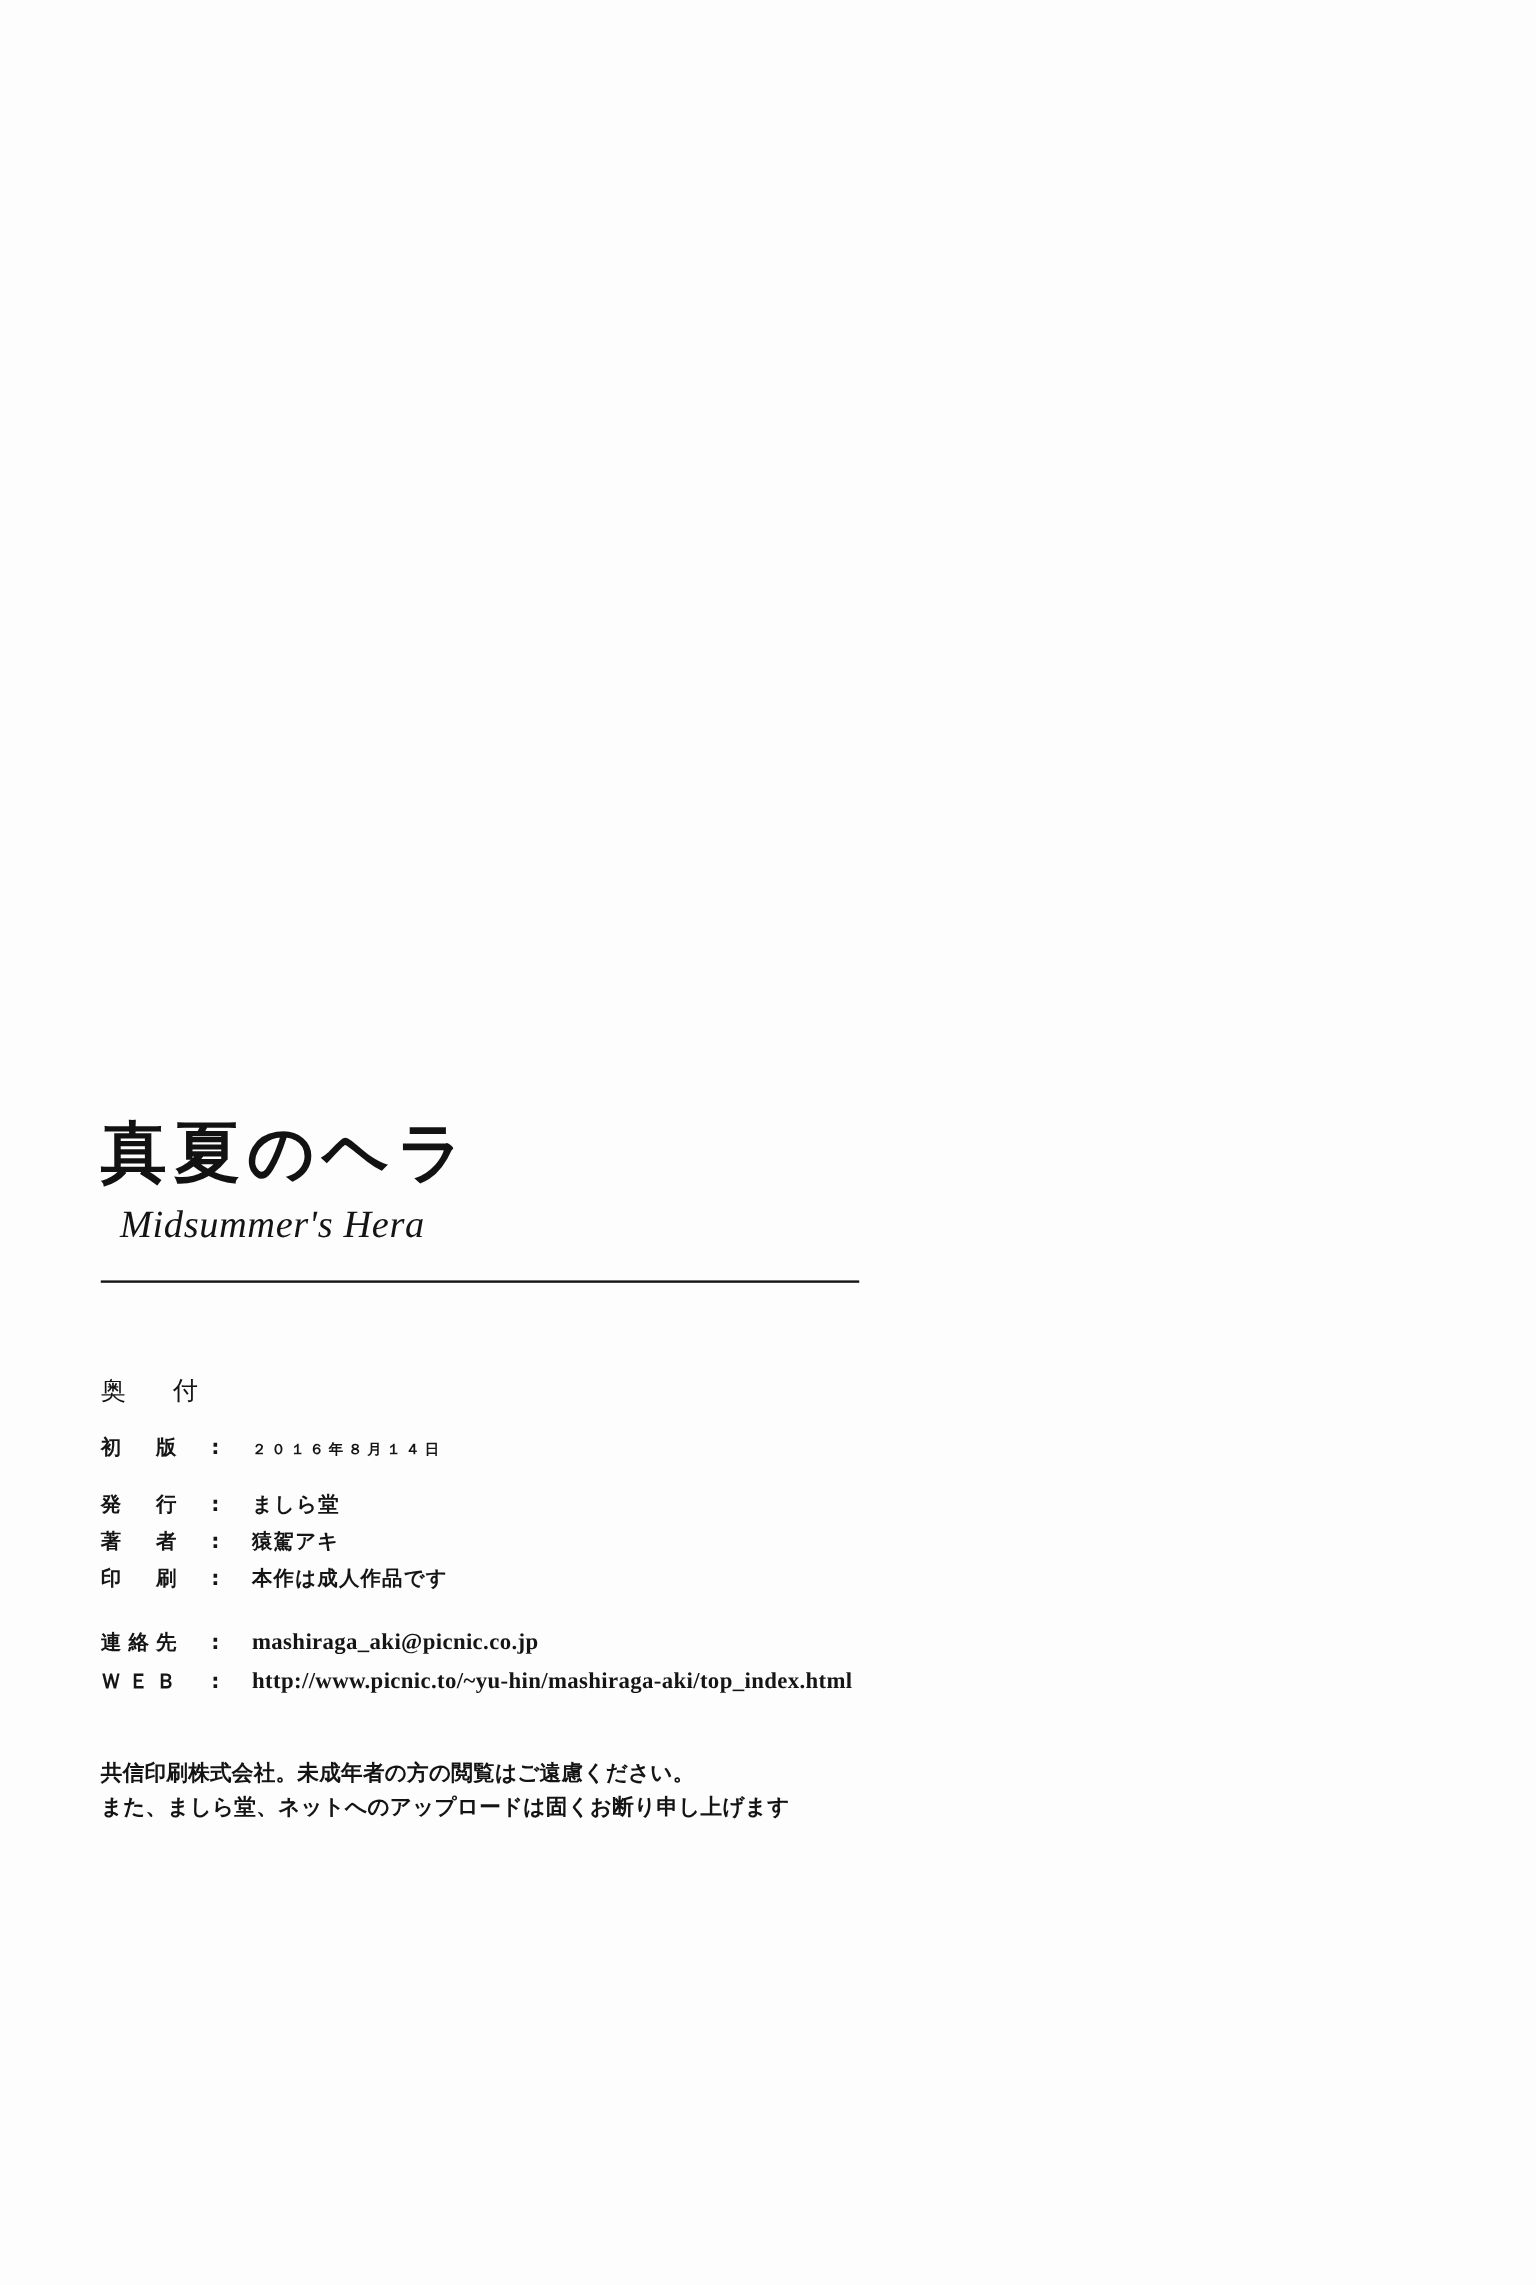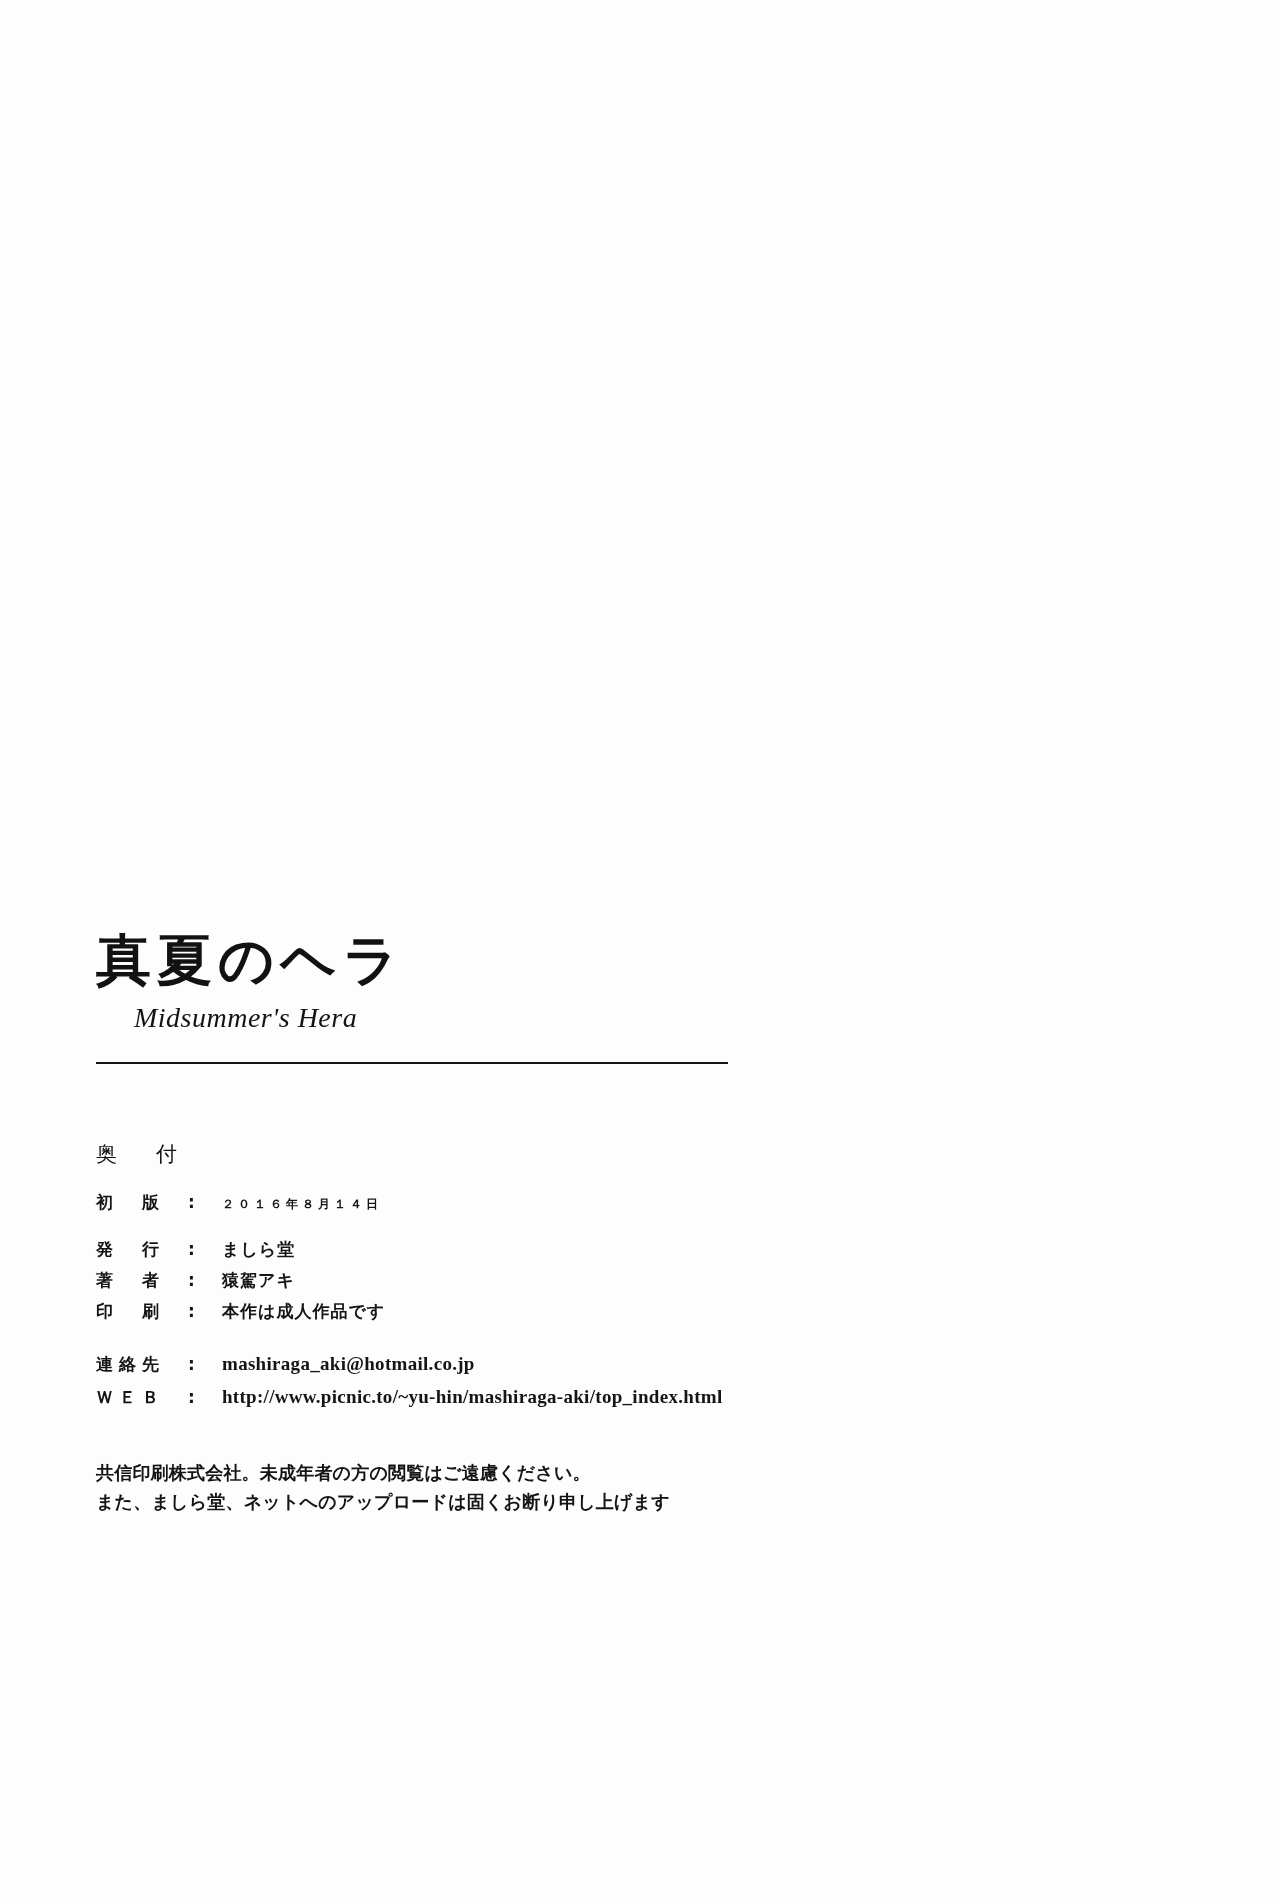--- a/index.html
+++ b/index.html
@@ -18,43 +18,43 @@
 
   .page {
     position: absolute;
     inset: 0;
     background: #fdfdfd;
   }
 
   
   .colophon {
     position: absolute;
-    left: 96px;
+    left: 84px;
     top: 930px;
     width: 700px;
   }
 
   .title-jp {
     font-family: "DejaVu Sans", sans-serif;
     font-size: 55px;
     font-weight: 700;
     letter-spacing: 6px;
     line-height: 1.12;
     color: #121212;
     margin: 0;
     white-space: nowrap;
   }
 
   .title-en {
     font-family: "Liberation Serif", serif;
     font-style: italic;
-    font-size: 28px;
+    font-size: 32px;
     letter-spacing: 0.5px;
     color: #141414;
-    margin: 10px 0 0 38px;
+    margin: 10px 0 0 16px;
   }
 
   .rule {
     width: 632px;
     height: 2px;
     background: #141414;
     margin: 28px 0 0 0;
   }
 
   .section-label {
@@ -165,21 +165,21 @@
         <span class="k">印　刷</span>
         <span class="c">:</span>
         <span class="v">本作は成人作品です</span>
       </div>
 
       <div class="group-gap-lg"></div>
 
       <div class="meta-row">
         <span class="k">連絡先</span>
         <span class="c">:</span>
-        <span class="v mono">mashiraga_aki@hotmail.co.jp</span>
+        <span class="v mono">mashiraga_aki@picnic.co.jp</span>
       </div>
 
       <div class="meta-row">
         <span class="k">ＷＥＢ</span>
         <span class="c">:</span>
         <span class="v mono">http://www.picnic.to/~yu-hin/mashiraga-aki/top_index.html</span>
       </div>
 
     </div>
 

